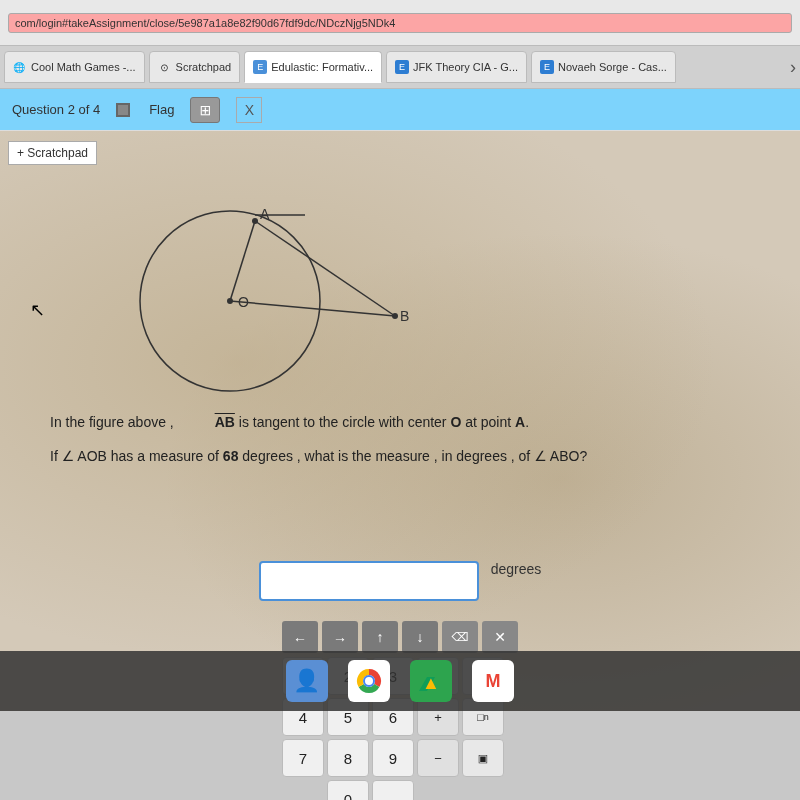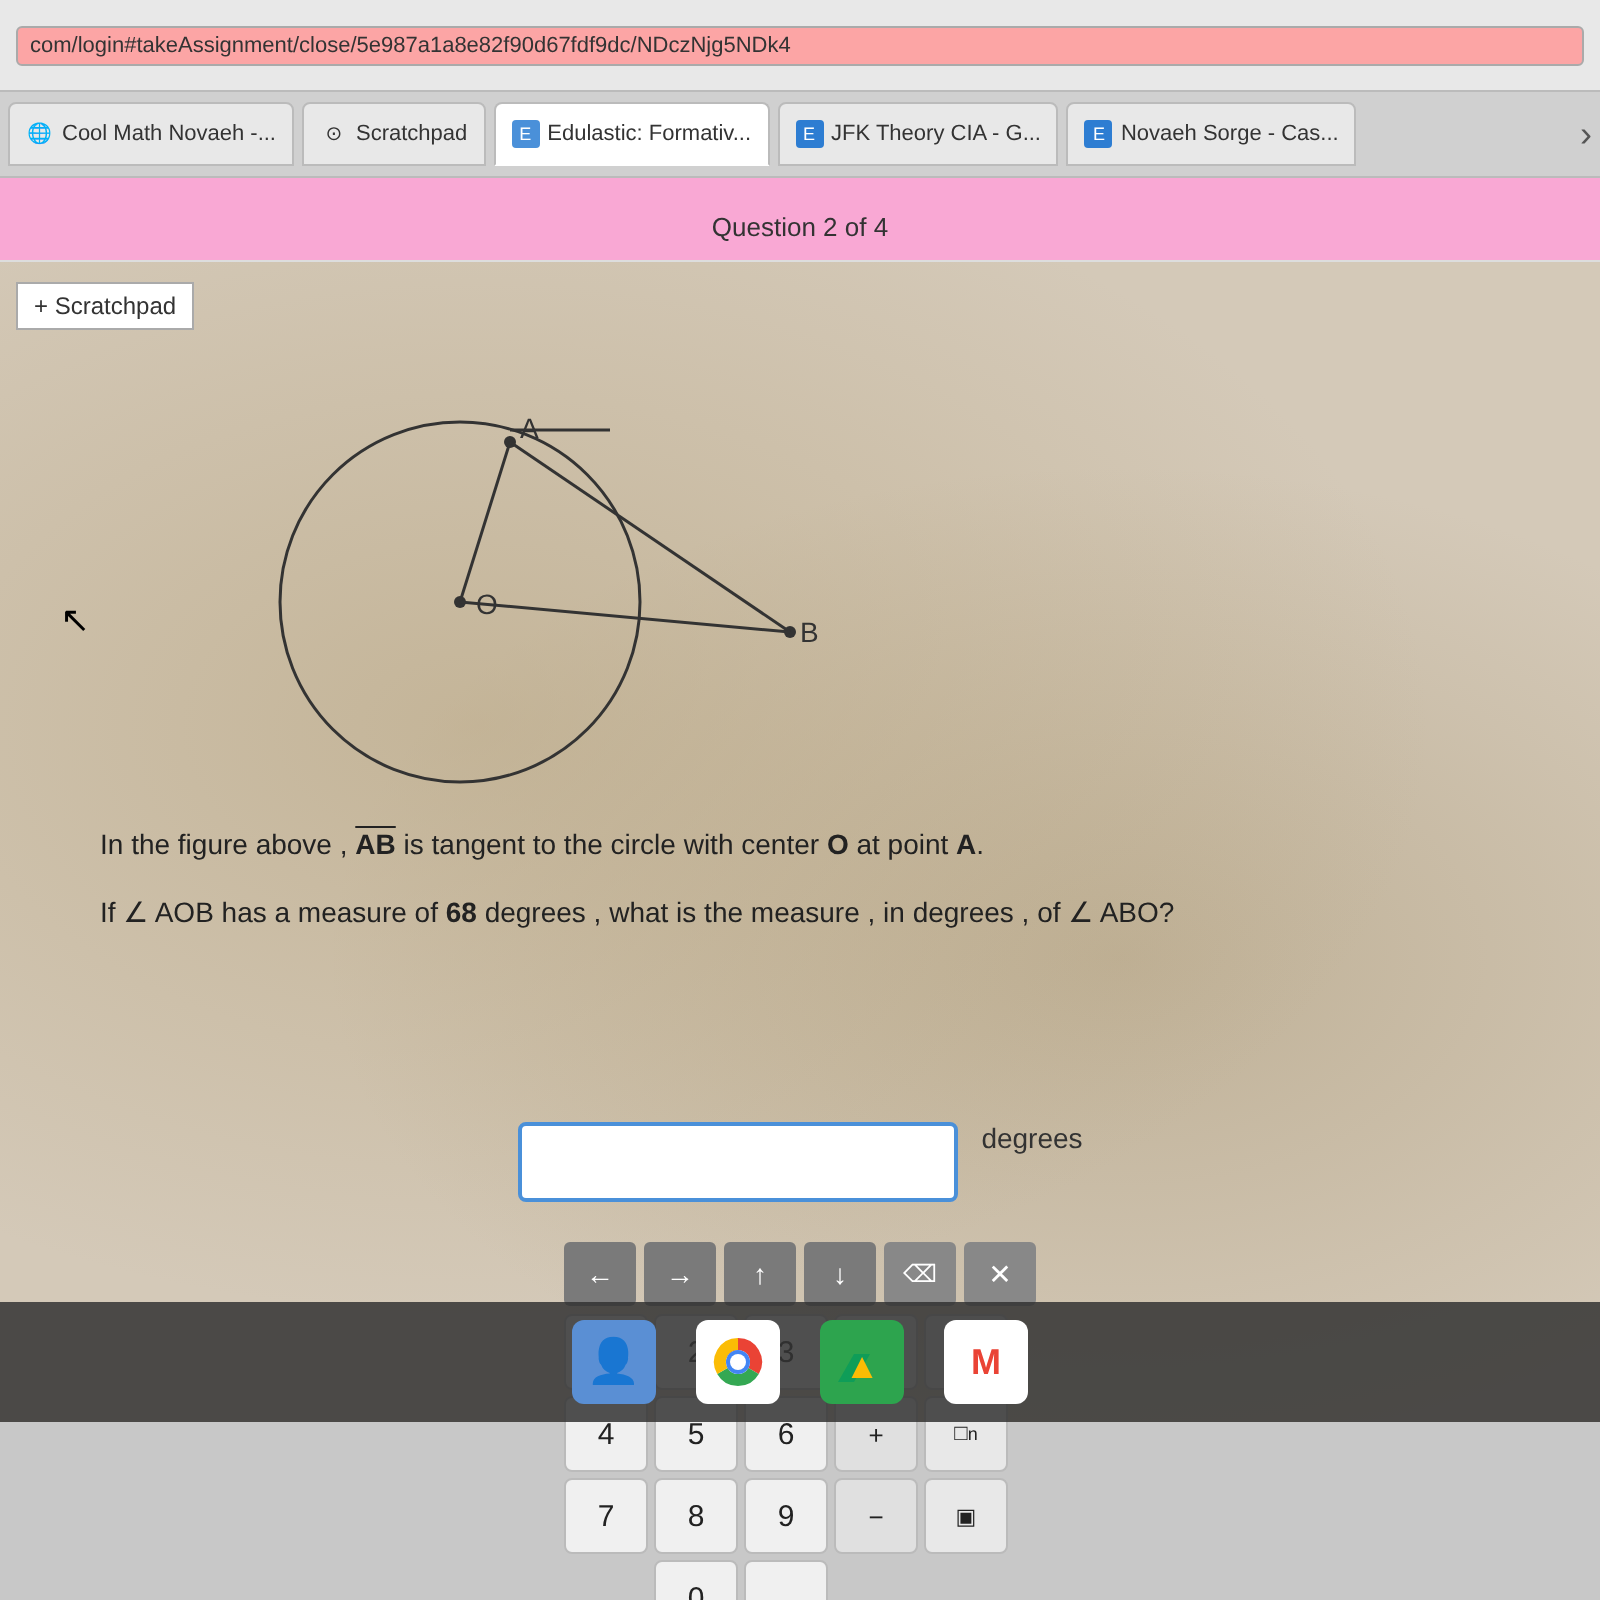--- a/index.html
+++ b/index.html
@@ -66,28 +66,27 @@
       width: 14px;
       height: 14px;
       display: inline-flex;
       align-items: center;
       justify-content: center;
       font-size: 10px;
     }
 
     
     .question-bar {
-      background: #f9a8d4;
+      background: #7dd3fc;
       height: 42px;
       display: flex;
       align-items: center;
-      padding: 17px 12px;
+      padding: 0 12px;
       gap: 16px;
       border-bottom: 1px solid #ddd;
-      flex-direction: column;
     }
     .question-label {
       font-size: 13px;
       color: #333;
     }
     .flag-btn {
       display: flex;
       align-items: center;
       gap: 19px;
       font-size: 13px;
@@ -187,20 +186,21 @@
     }
     .question-line {
       font-size: 14px;
       color: #222;
       margin-bottom: 12px;
       line-height: 1.6;
     }
     .overline {
       text-decoration: overline;
       font-weight: bold;
+      margin-left: 37px;
     }
 
     
     .answer-area {
       position: absolute;
       top: 430px;
       left: 20px;
       right: 20px;
       display: flex;
       align-items: flex-start;
@@ -312,21 +312,21 @@
 </head>
 <body>
 
 <div class="browser-bar">
   <div class="url-bar">com/login#takeAssignment/close/5e987a1a8e82f90d67fdf9dc/NDczNjg5NDk4</div>
 </div>
 
 <div class="tab-bar">
   <div class="tab-item">
     <span class="tab-icon">🌐</span>
-    <span>Cool Math Novaeh -...</span>
+    <span>Cool Math Games -...</span>
   </div>
   <div class="tab-item">
     <span class="tab-icon">⊙</span>
     <span>Scratchpad</span>
   </div>
   <div class="tab-item active">
     <span class="tab-icon" style="background:#4a90d9;color:white;border-radius:2px;padding:1px 3px;font-size:9px;">E</span>
     <span>Edulastic: Formativ...</span>
   </div>
   <div class="tab-item">

